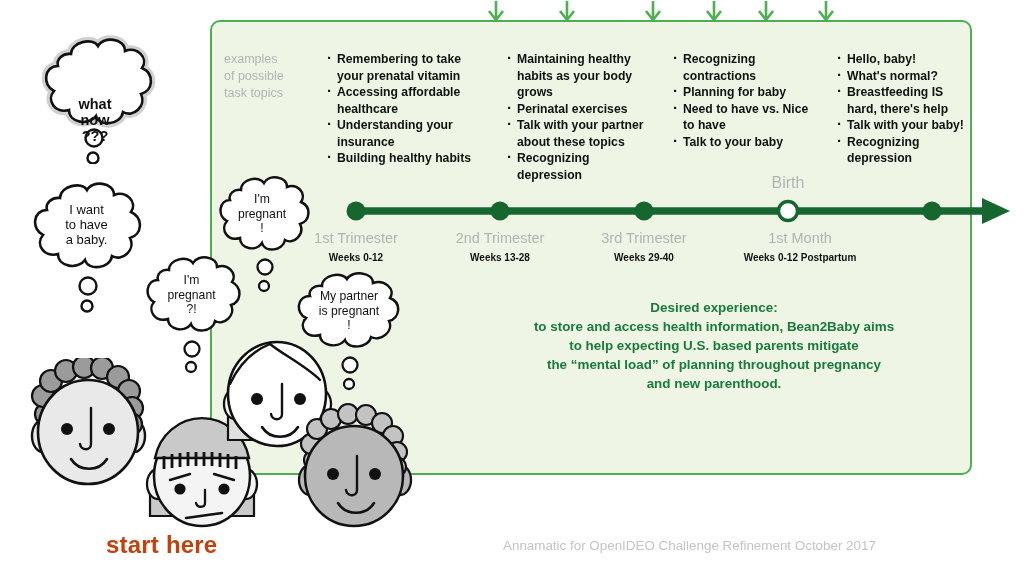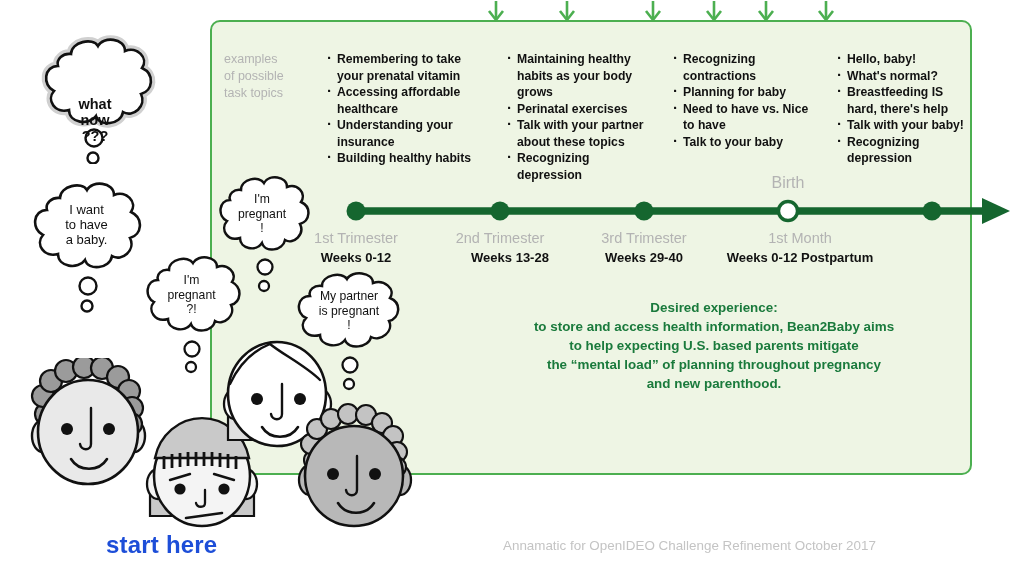--- a/index.html
+++ b/index.html
@@ -96,21 +96,21 @@
     width: 160px;
     color: #b3b3b3;
     font-size: 14.5px;
     line-height: 18px;
   }
   .tl-sub {
     position: absolute;
     text-align: center;
     width: 160px;
     color: #111111;
-    font-size: 13px;
+    font-size: 10px;
     font-weight: bold;
     line-height: 14px;
   }
   .birth-label {
     position: absolute;
     text-align: center;
     width: 120px;
     color: #b3b3b3;
     font-size: 16px;
   }
@@ -140,21 +140,21 @@
     font-size: 13px;
   }
   .bubble-text.small { font-size: 12.2px; line-height: 14.5px; }
   .bubble-text.bold  { font-weight: bold; font-size: 14.5px; line-height: 16px; margin-top: 40px; }
 
   
   .start-here {
     position: absolute;
     left: 106px;
     top: 531px;
-    color: #1d4ed8;
+    color: #c2410c;
     font-size: 24px;
     font-weight: bold;
     letter-spacing: 0.2px;
     text-align: right;
   }
   .credit {
     position: absolute;
     left: 503px;
     top: 538px;
     color: #c4c4c4;
@@ -250,21 +250,21 @@
       <circle cx="578" cy="41" r="9.5" fill="#ffffff" stroke="#15662f" stroke-width="3.4"></circle>
       <circle cx="722" cy="41" r="9.5" fill="#15662f"></circle>
     </svg>
 
     <div class="birth-label" style="left:518px; top:4px;">Birth</div>
 
     <div class="tl-label" style="left:66px;  top:59px;">1st Trimester</div>
     <div class="tl-sub" style="left:66px;  top:81px;">Weeks 0-12</div>
 
     <div class="tl-label" style="left:210px; top:59px;">2nd Trimester</div>
-    <div class="tl-sub" style="left:220px; top:81px;">Weeks 13-28</div>
+    <div class="tl-sub" style="left:210px; top:81px;">Weeks 13-28</div>
 
     <div class="tl-label" style="left:354px; top:59px;">3rd Trimester</div>
     <div class="tl-sub" style="left:354px; top:81px;">Weeks 29-40</div>
 
     <div class="tl-label" style="left:510px; top:59px;">1st Month</div>
     <div class="tl-sub" style="left:510px; top:81px;">Weeks 0-12 Postpartum</div>
   </div>
 
   <div class="desired">
     <span class="line">Desired experience:</span>

